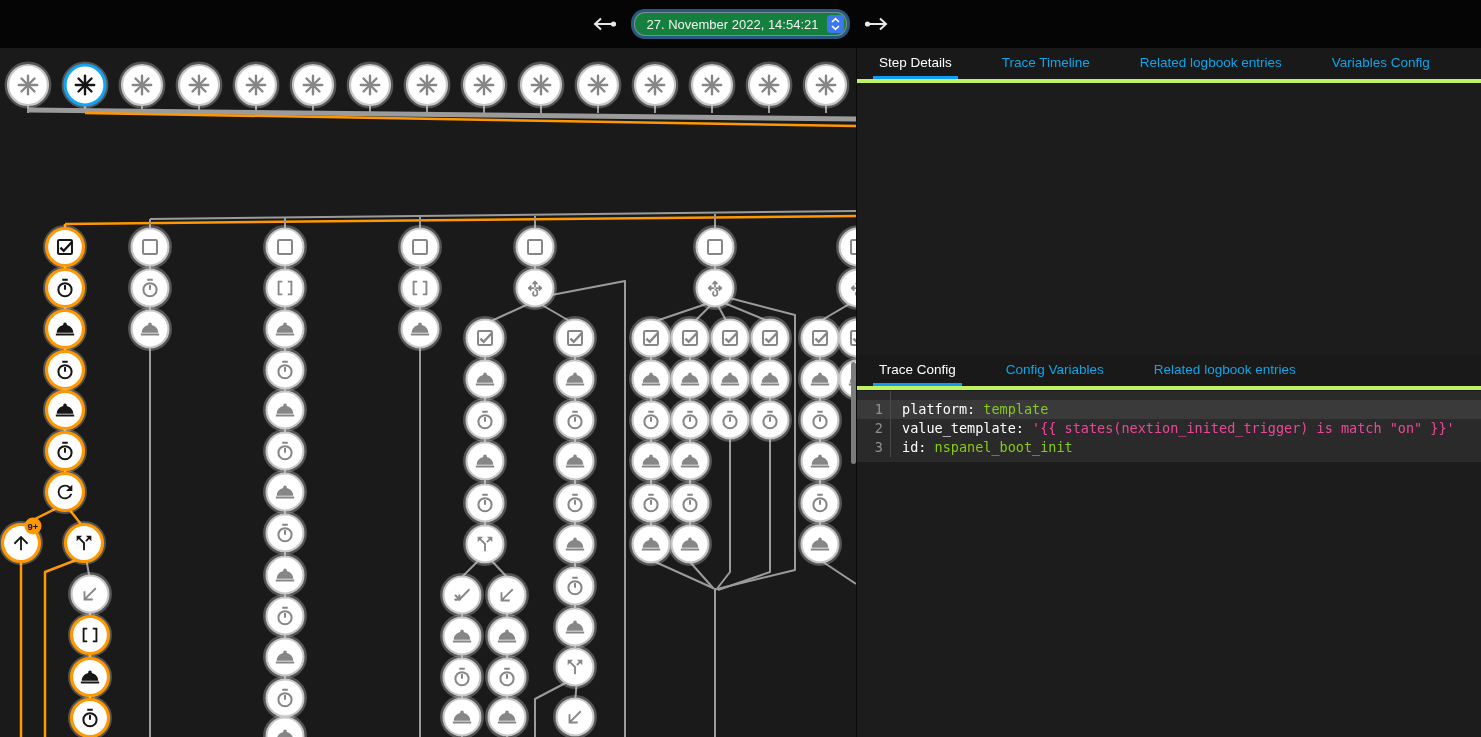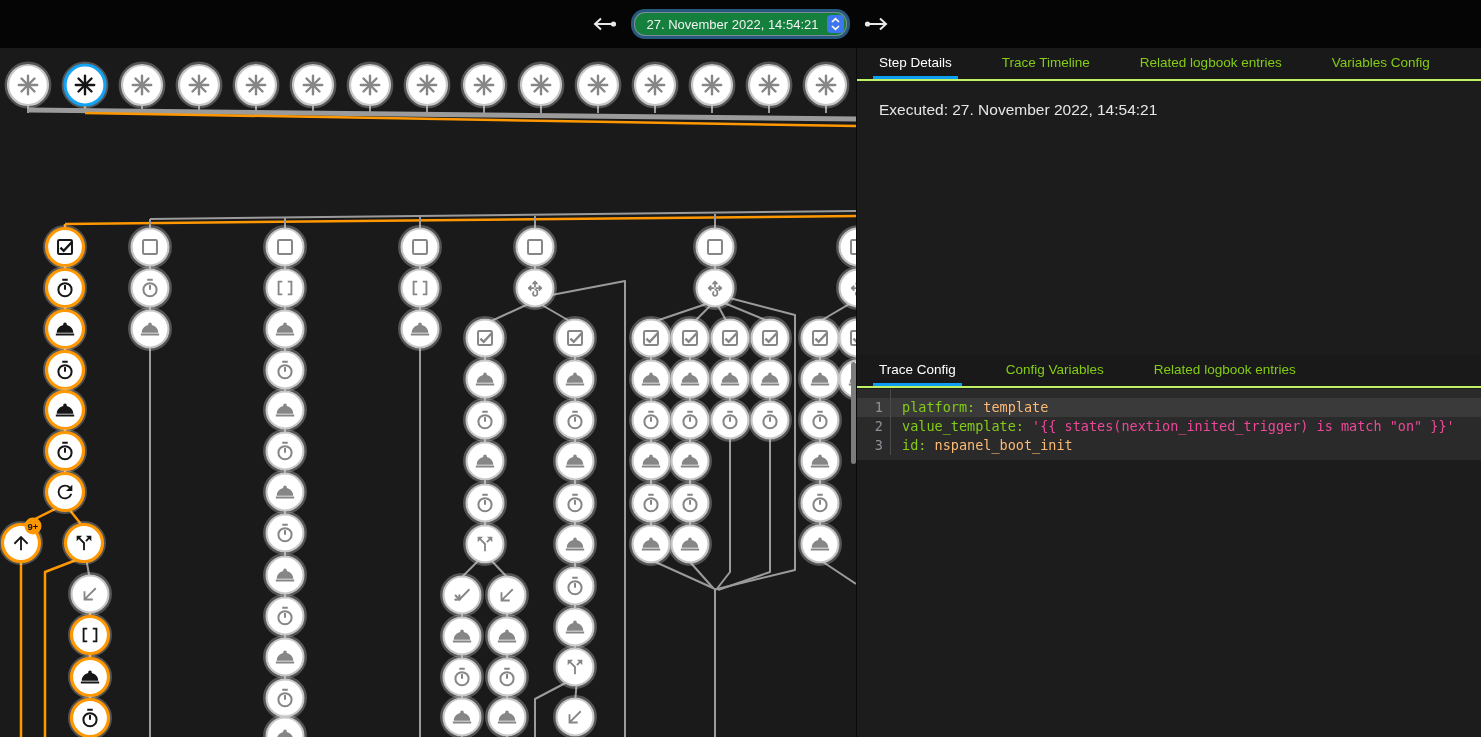--- a/index.html
+++ b/index.html
@@ -17,37 +17,37 @@
               display:flex;flex-direction:column;align-items:center;justify-content:center;line-height:0}
   .stepper svg{display:block}
   
   #graph{position:absolute;left:0;top:0;width:856px;height:737px;background:#1a1a1a;overflow:hidden}
   #graph svg{position:absolute;left:0;top:0}
   .node{cursor:pointer}
   
   #panel{position:absolute;left:856px;top:0;width:625px;height:737px;background:#1c1c1c;
          border-left:1px solid #0a0a0a;box-sizing:border-box}
   .tabbar{display:flex;align-items:stretch;gap:38px;padding:0 16px;height:31px;background:#191919;
-          border-bottom:2px solid #bef264}
-  .tab{display:flex;align-items:center;font-size:13.5px;color:#84cc16;padding:0 6px;cursor:pointer;
+          border-bottom:4px solid #bef264}
+  .tab{display:flex;align-items:center;font-size:13.5px;color:#0ea5e9;padding:0 6px;cursor:pointer;
        border-bottom:3px solid transparent;box-sizing:border-box;white-space:nowrap}
   .tab.active{color:#fff;border-bottom-color:#0d9df2}
   #panel-top{position:absolute;left:0;top:48px;right:0}
   #executed{padding:20px 22px;font-size:15.5px;color:#e6e6e6}
   #panel-bottom{position:absolute;left:0;top:355px;right:0}
   
   #editor{background:#2a2a2a;font-family:"DejaVu Sans Mono",monospace;font-size:13.5px;
           padding:0 0 5px 0;margin-top:1px}
   .cl{display:flex;line-height:19px;height:19px}
   .cl.active{background:#3a3a3a}
   .ln{width:26px;text-align:right;padding-right:7px;color:#8b9199;flex:0 0 auto;
       border-right:1px solid #4a4a4a;margin-right:11px;user-select:none}
   .pad{height:9px}
-  .k{color:#84cc16}
-  .v{color:#fdba74}
+  .k{color:#ffffff}
+  .v{color:#84cc16}
   .vs{color:#ec4899}
   #scrollthumb{position:absolute;border-radius:3px;background:#7c7c7c;width:5px}
 </style>
 </head>
 <body>
 
 <div id="graph">
   <svg id="gsvg" width="856" height="737" viewBox="0 0 856 737">
     <defs>
       <g id="ic-asterisk" fill="none" stroke="currentColor" stroke-width="2.4" stroke-linecap="round">
@@ -713,21 +713,20 @@
 </div>
 
 <div id="panel">
   <div id="panel-top">
     <div class="tabbar" id="tabs-top">
         <div class="tab active">Step Details</div>
         <div class="tab">Trace Timeline</div>
         <div class="tab">Related logbook entries</div>
         <div class="tab">Variables Config</div>
       </div>
-    <div id="executed">Executed: 27. November 2022, 14:54:21</div>
   </div>
   <div id="panel-bottom">
     <div class="tabbar" id="tabs-bottom">
         <div class="tab active">Trace Config</div>
         <div class="tab">Config Variables</div>
         <div class="tab">Related logbook entries</div>
       </div>
     <div id="editor">
         <div class="cl pad">
           <span class="ln" style="height:9px"></span>

